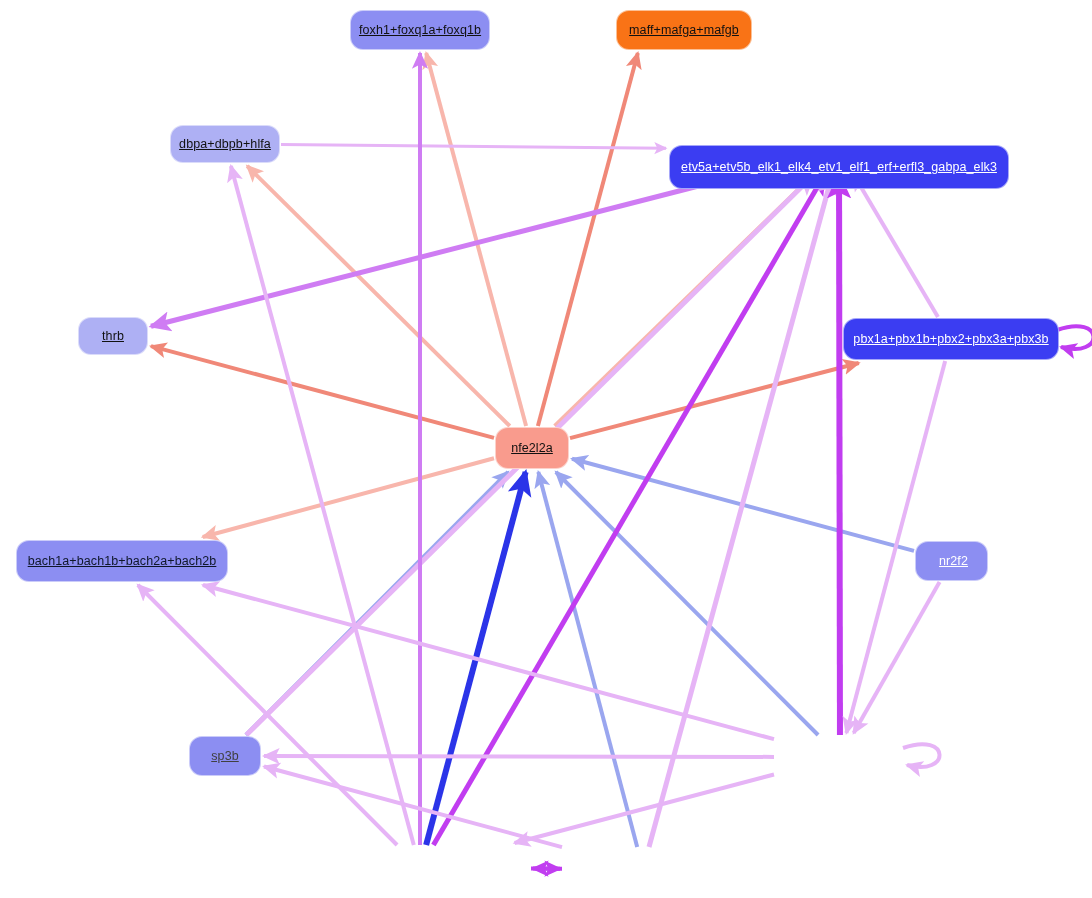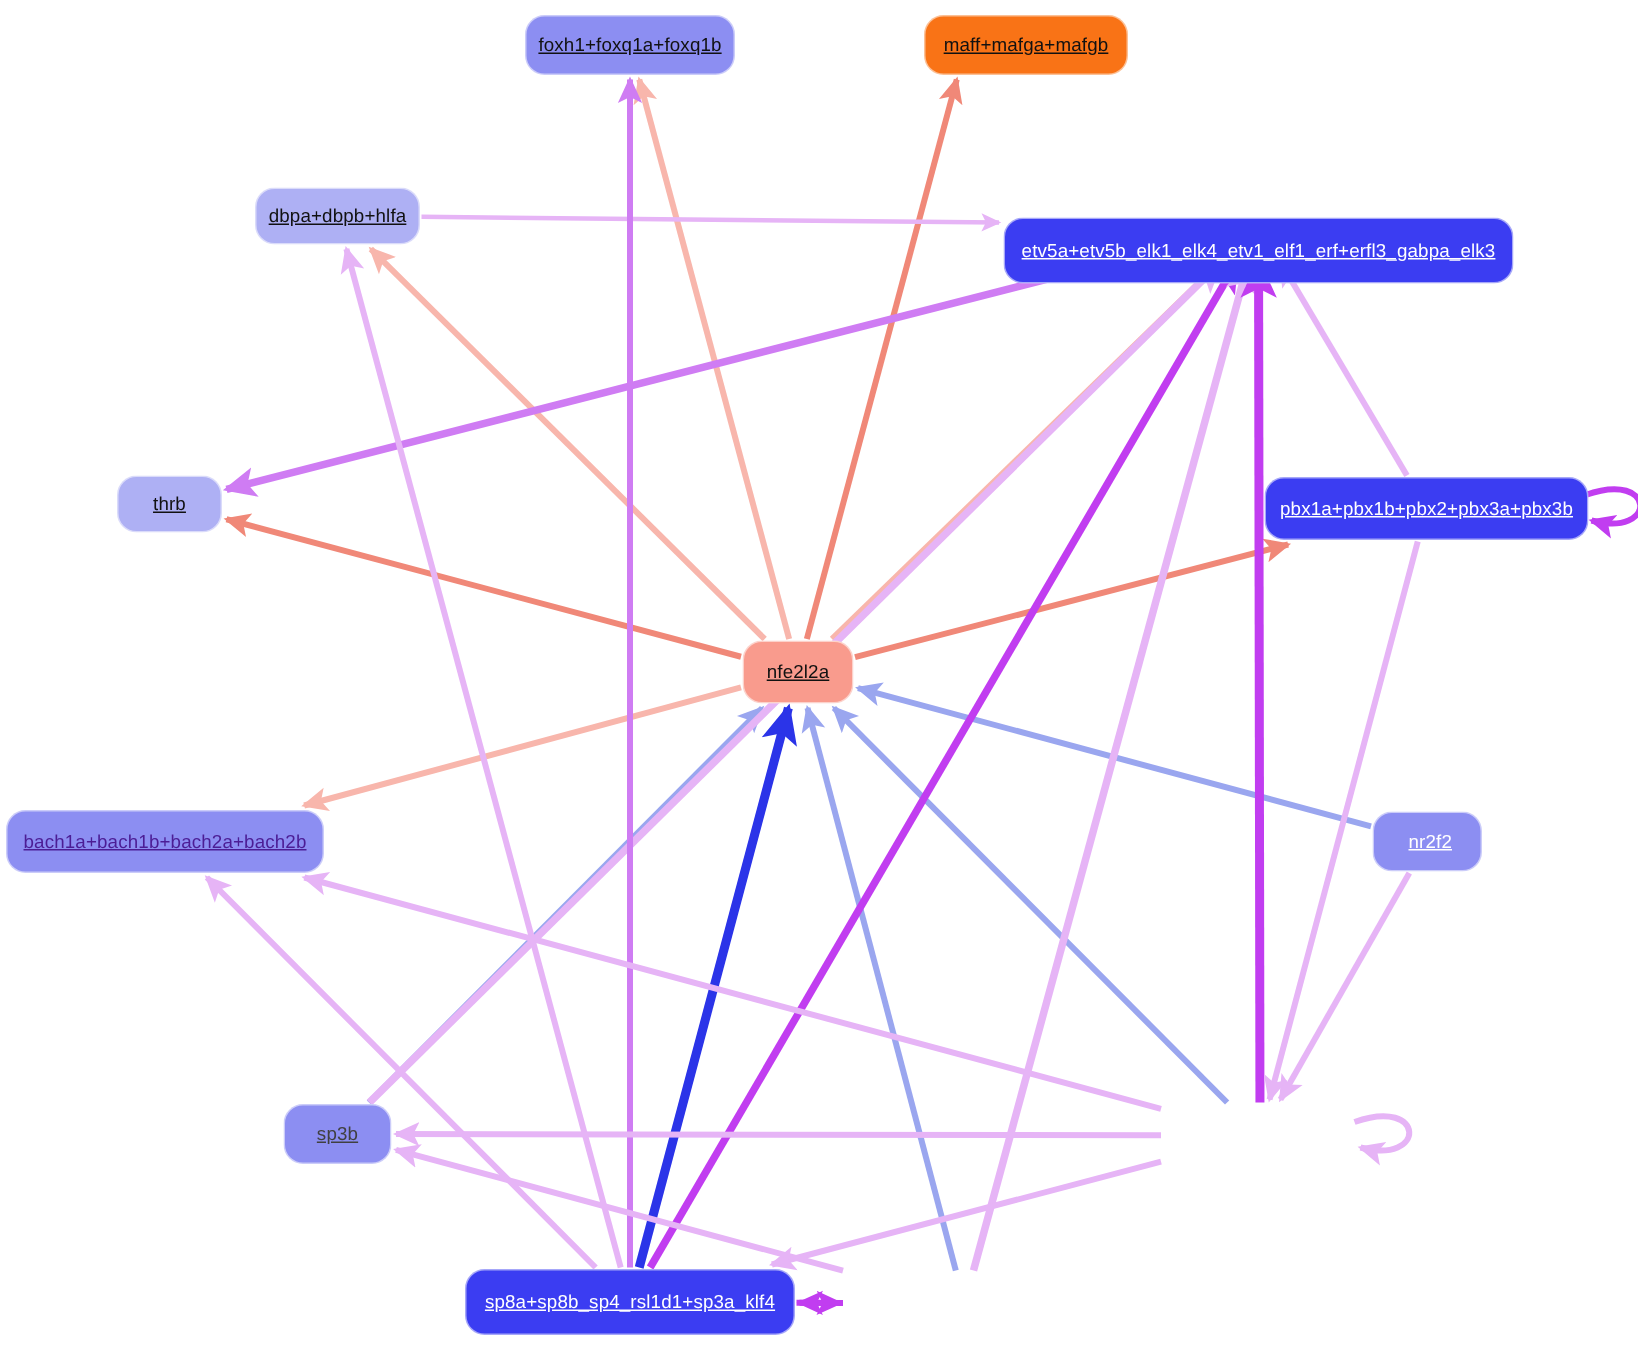--- a/index.html
+++ b/index.html
@@ -124,27 +124,24 @@
       </div>
       <div class="node" style="left: 78px; top: 317px; width: 70px; height: 38px; background: rgb(174, 176, 244); color: rgb(17, 17, 17);">
         <span>thrb</span>
       </div>
       <div class="node" style="left: 843px; top: 318px; width: 216px; height: 42px; background: rgb(59, 61, 242); color: rgb(255, 255, 255);">
         <span>pbx1a+pbx1b+pbx2+pbx3a+pbx3b</span>
       </div>
       <div class="node" style="left: 495px; top: 427px; width: 74px; height: 42px; background: rgb(249, 155, 141); color: rgb(17, 17, 17);">
         <span>nfe2l2a</span>
       </div>
-      <div class="node" style="left: 4px; top: 540px; width: 212px; height: 42px; background: rgb(140, 142, 242); color: #4c1d95;">
+      <div class="node" style="left: 16px; top: 540px; width: 212px; height: 42px; background: rgb(140, 142, 242); color: #0f172a;">
         <span>bach1a+bach1b+bach2a+bach2b</span>
       </div>
       <div class="node" style="left: 915px; top: 541px; width: 73px; height: 40px; background: rgb(140, 142, 242); color: rgb(255, 255, 255); padding-left: 16px;">
         <span>nr2f2</span>
       </div>
       <div class="node" style="left: 189px; top: 736px; width: 72px; height: 40px; background: rgb(140, 142, 242); color: #404040;">
         <span>sp3b</span>
       </div>
-      <div class="node" style="left: 310px; top: 846px; width: 220px; height: 44px; background: rgb(59, 61, 242); color: rgb(255, 255, 255);">
-        <span>sp8a+sp8b_sp4_rsl1d1+sp3a_klf4</span>
-      </div>
     </div>
 
 </div>
 
 </body></html>

